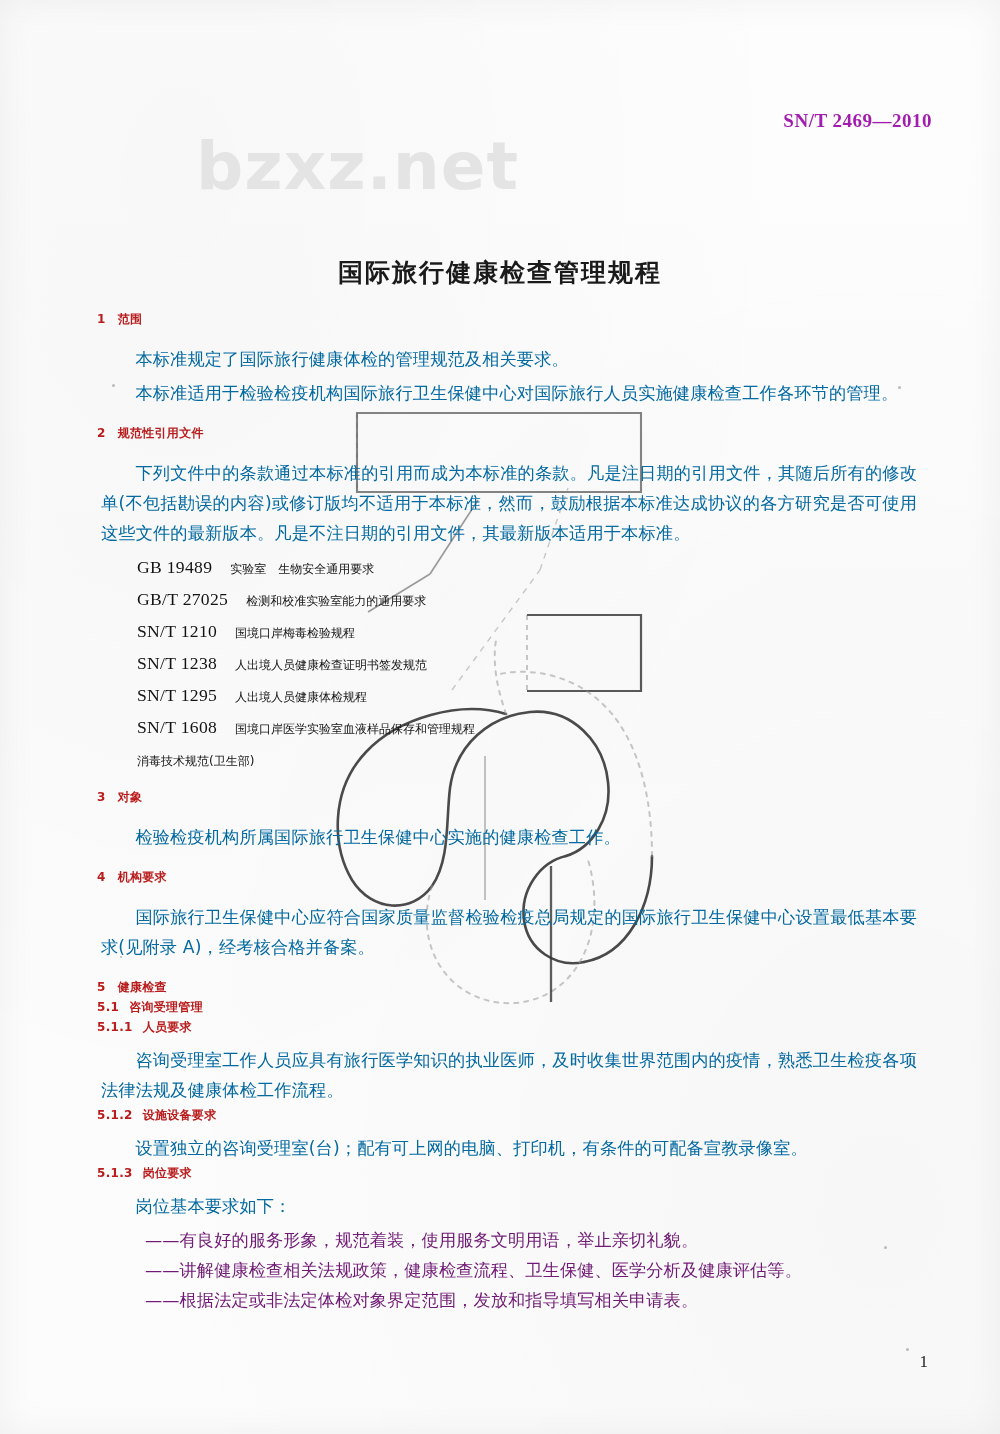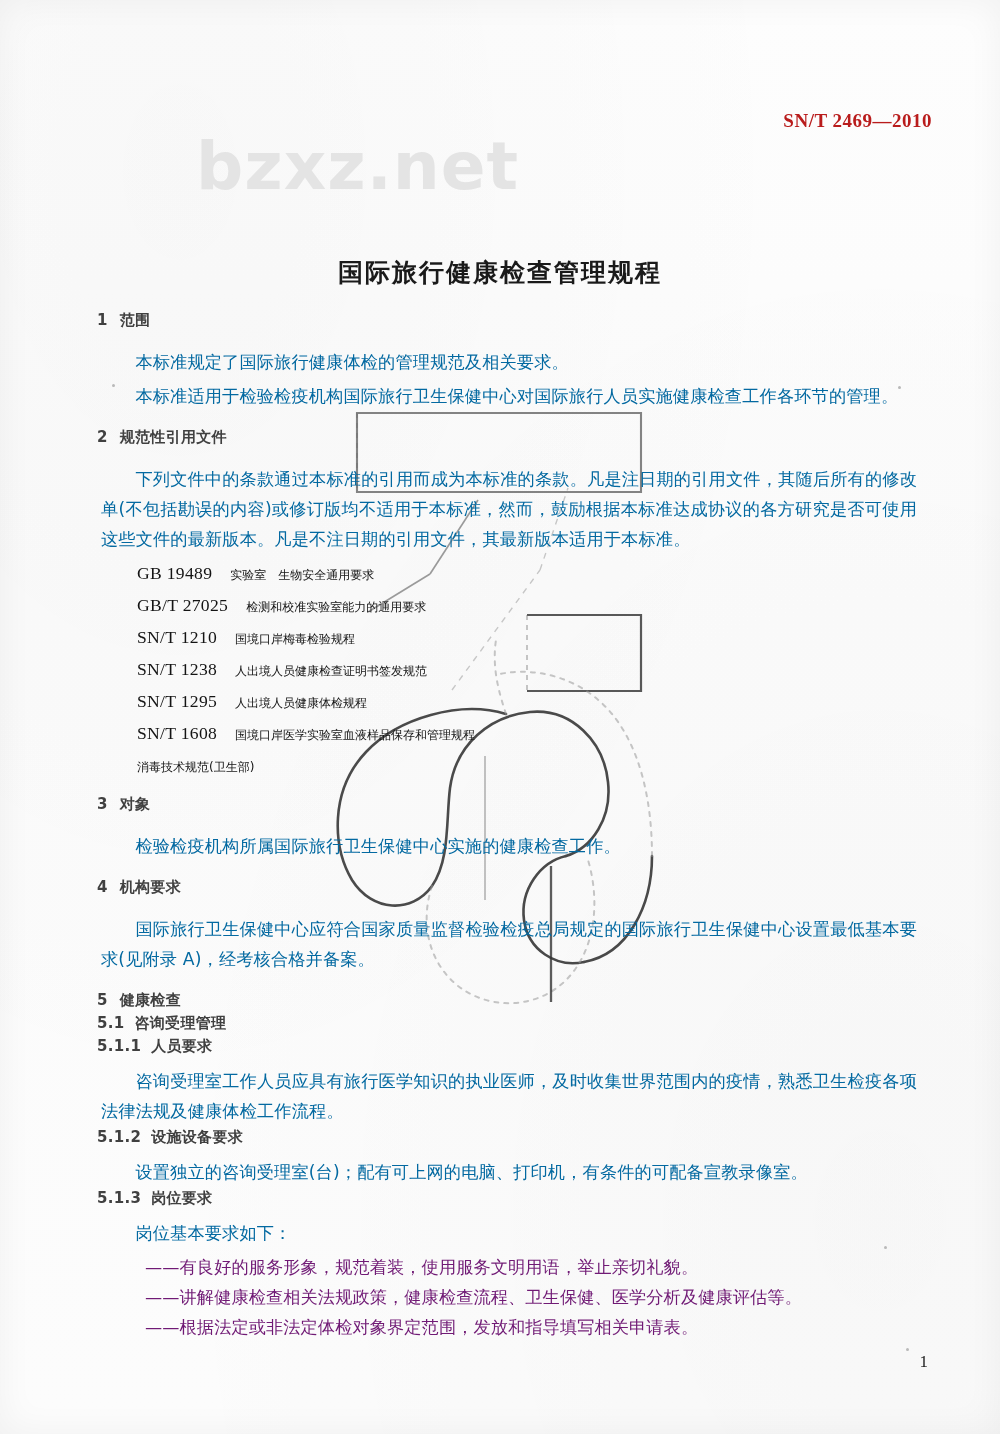--- a/index.html
+++ b/index.html
@@ -36,21 +36,21 @@
 
   
   .doc-header {
     position: absolute;
     top: 110px;
     right: 68px;
     font-family: "Liberation Serif", serif;
     font-weight: bold;
     font-size: 19px;
     letter-spacing: 0.5px;
-    color: #b91c1c;
+    color: #a21caf;
   }
 
   
   .watermark {
     position: absolute;
     top: 128px;
     left: 196px;
     font-family: "DejaVu Sans", sans-serif;
     font-weight: bold;
     font-size: 66px;
@@ -78,23 +78,23 @@
   .content {
     position: absolute;
     top: 313px;
     left: 97px;
     width: 824px;
   }
 
   .sec-head {
     font-family: "DejaVu Sans", sans-serif;
     font-weight: bold;
-    font-size: 15px;
+    font-size: 12px;
     letter-spacing: 0.3px;
-    color: #404040;
+    color: #b91c1c;
     margin: 0;
     padding: 0;
     line-height: 1.0;
   }
   .sec-head .num { margin-right: 12px; }
   .sec-head.lvl2 .num { margin-right: 10px; }
 
   .para {
     font-family: "DejaVu Sans", sans-serif;
     font-size: 17.2px;

